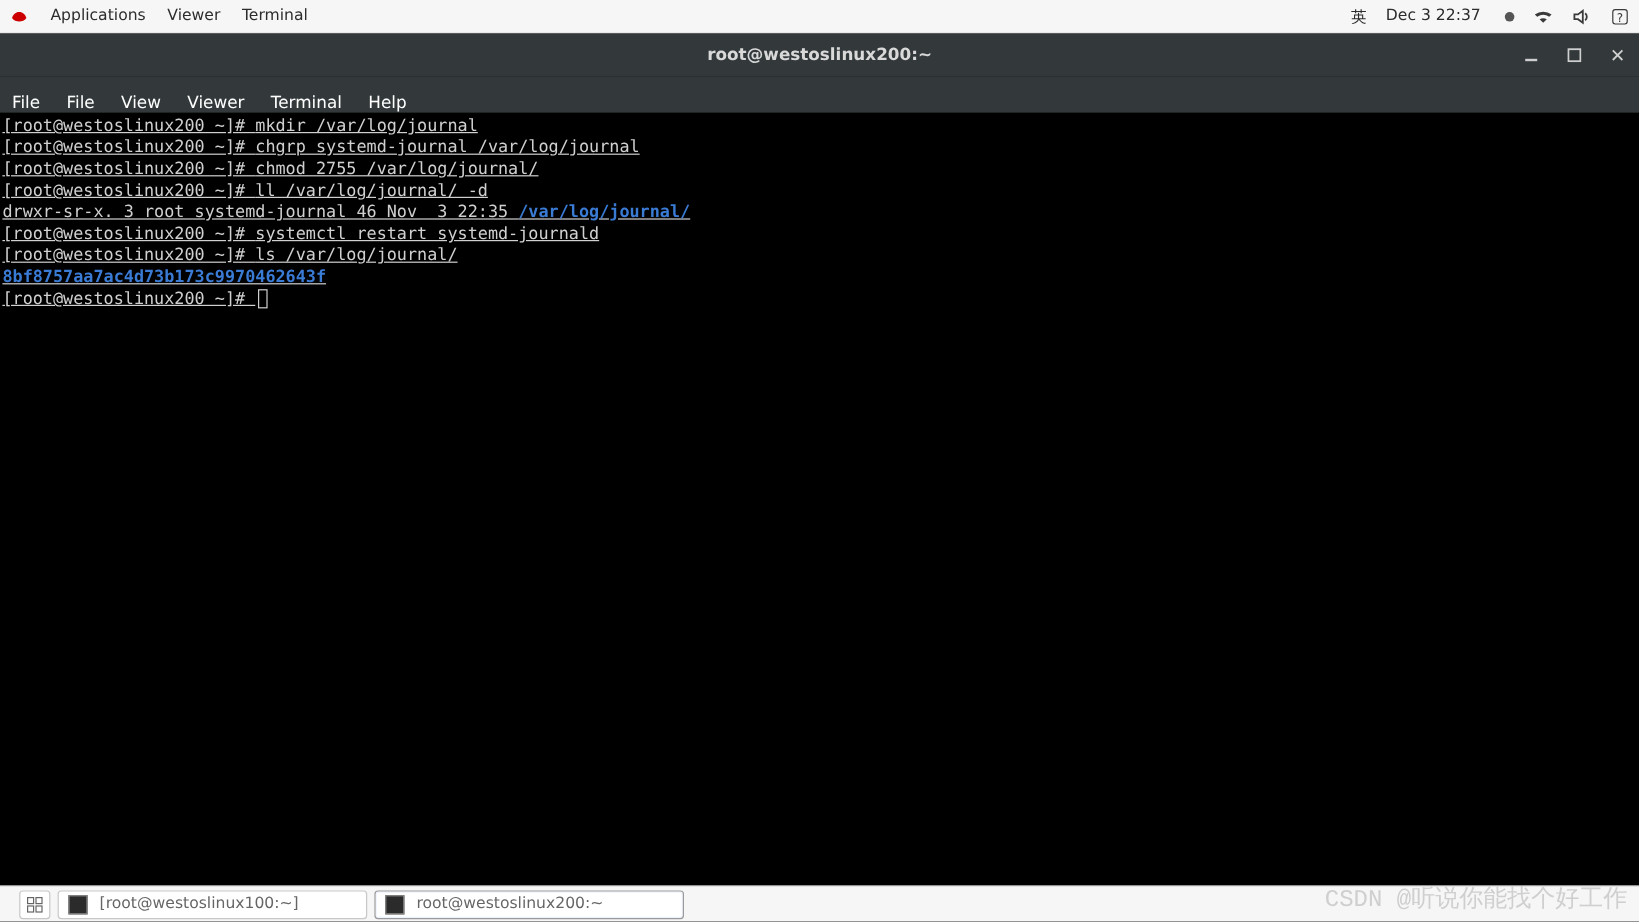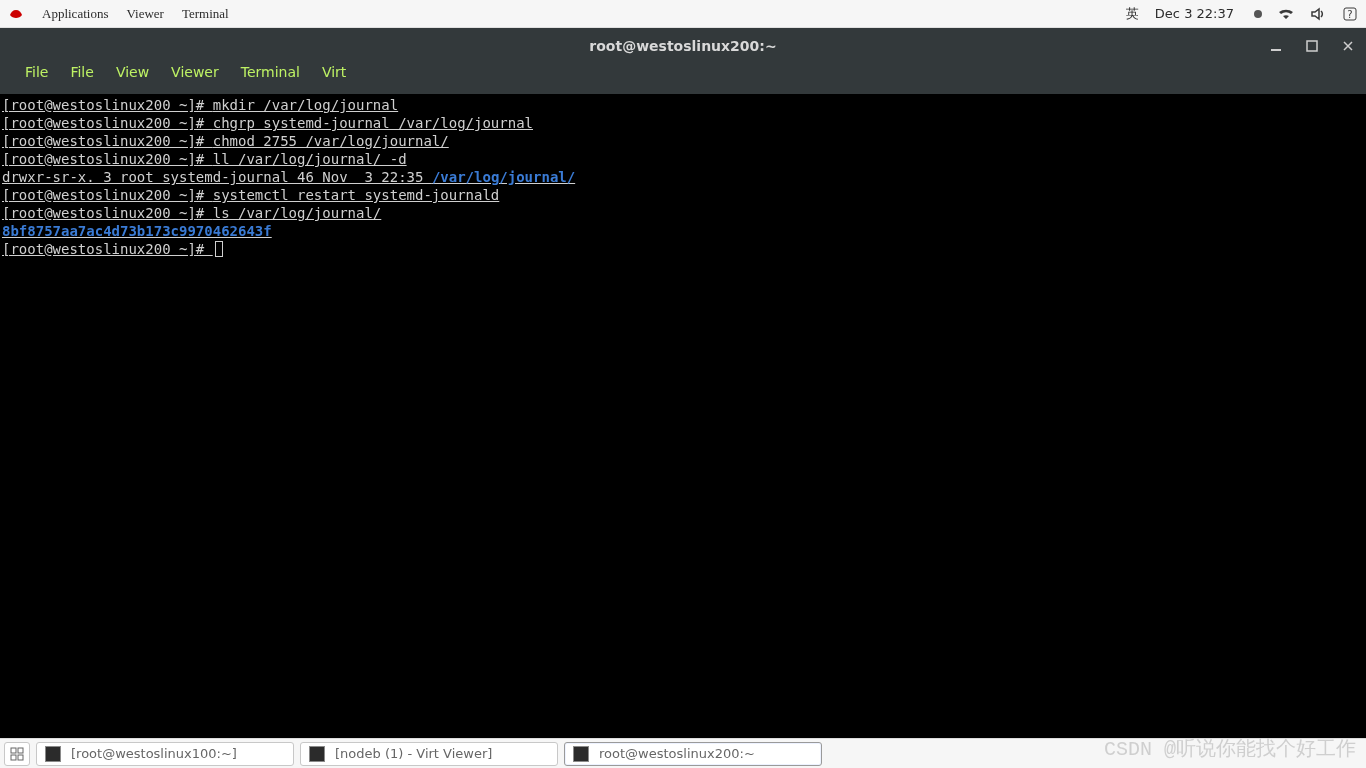--- a/index.html
+++ b/index.html
@@ -6,58 +6,58 @@
   html, body { width: 1366px; height: 768px; font-family: "DejaVu Sans", "Liberation Sans", sans-serif; background: #000; overflow: hidden; }
   
   .top-panel {
     height: 28px; background: #f6f6f6; color: #2c2c2c;
     display: flex; align-items: center; font-size: 13px;
     padding: 0 8px; justify-content: space-between;
     border-bottom: 1px solid #e0e0e0;
   }
   .top-left { display: flex; align-items: center; gap: 18px; }
   .hat-icon { width: 16px; height: 16px; display: inline-block; }
-  .top-left .menu-item { cursor: default; font-family: Liberation Serif, serif; }
+  .top-left .menu-item { cursor: default; }
   .top-right { display: flex; align-items: center; gap: 16px; }
   .status-dot { width:8px; height:8px; background:#555; border-radius:50%; display:inline-block; margin-left:4px;}
   .tray-icon { width:16px; height:16px; display:inline-flex; align-items:center; justify-content:center; }
   
   .terminal-window {
     position: absolute; left: 0; top: 28px; width: 1366px; height: 710px;
     display: flex; flex-direction: column; background: #000;
   }
   .titlebar {
     height: 36px; background: #33393b; color: #d9d9d9;
     display: flex; align-items: center; justify-content: center;
     position: relative; font-size: 14px; font-weight: 600;
   }
   .win-controls { position: absolute; right: 10px; display: flex; gap: 20px; align-items: center; }
   .win-btn { width: 16px; height: 16px; display:flex; align-items:center; justify-content:center; cursor:default; }
   .menubar {
-    height: 30px; background: #33393b; color: #bef264;
-    display: flex; align-items: flex-start; gap: 22px; padding: 0 25px;
+    height: 30px; background: #33393b; color: #ffffff;
+    display: flex; align-items: flex-end; gap: 22px; padding: 0 10px;
     font-size: 14px;
   }
   .menubar .mitem { cursor: default; }
   .terminal-body {
     flex: 1; background: #000; color: #d0d0d0;
     font-family: "DejaVu Sans Mono", "Liberation Mono", monospace;
     font-size: 14px; line-height: 18px; padding: 2px 2px;
     white-space: pre; overflow: hidden; text-decoration: underline;
   }
   .dir { color: #3a7bd5; font-weight: bold; }
   .cursor {
     display: inline-block; width: 8px; height: 16px;
     border: 1px solid #d0d0d0; vertical-align: text-bottom; margin-left:2px;
   }
   
   .taskbar {
     position: absolute; left: 0; bottom: 0; width: 1366px; height: 30px;
     background: #f6f6f6; display: flex; align-items: center;
-    padding: 0 4px; gap: 6px; font-size: 13px; color: #555;
+    padding: 0 16px; gap: 6px; font-size: 13px; color: #555;
     border-top: 1px solid #dcdcdc;
   }
   .ws-btn {
     width: 26px; height: 24px; background:#fff; border:1px solid #c8c8c8;
     display:flex; align-items:center; justify-content:center; border-radius:3px;
   }
   .task {
     height: 24px; width: 258px; background:#fff; border:1px solid #c8c8c8;
     display:flex; align-items:center; gap:10px; padding:0 8px; border-radius:3px;
     color:#666;
@@ -126,21 +126,21 @@
           </svg>
       </span>
     </div>
   </div>
   <div class="menubar">
     <span class="mitem">File</span>
     <span class="mitem">File</span>
     <span class="mitem">View</span>
     <span class="mitem">Viewer</span>
     <span class="mitem">Terminal</span>
-    <span class="mitem">Virt</span>
+    <span class="mitem">Help</span>
   </div>
   <div class="terminal-body"><span><span>[root@westoslinux200 ~]# </span><span>mkdir /var/log/journal</span></span>
 <span><span>[root@westoslinux200 ~]# </span><span>chgrp systemd-journal /var/log/journal</span></span>
 <span><span>[root@westoslinux200 ~]# </span><span>chmod 2755 /var/log/journal/</span></span>
 <span><span>[root@westoslinux200 ~]# </span><span>ll /var/log/journal/ -d</span></span>
 <span><span>drwxr-sr-x. 3 root systemd-journal 46 Nov  3 22:35 </span><span class="dir">/var/log/journal/</span></span>
 <span><span>[root@westoslinux200 ~]# </span><span>systemctl restart systemd-journald</span></span>
 <span><span>[root@westoslinux200 ~]# </span><span>ls /var/log/journal/</span></span>
 <span class="dir">8bf8757aa7ac4d73b173c9970462643f</span>
 <span><span>[root@westoslinux200 ~]# </span><span class="cursor"></span></span></div>
@@ -152,23 +152,19 @@
         <rect x="1" y="1" width="5" height="5" fill="none" stroke="#666"></rect>
         <rect x="8" y="1" width="5" height="5" fill="none" stroke="#666"></rect>
         <rect x="1" y="8" width="5" height="5" fill="none" stroke="#666"></rect>
         <rect x="8" y="8" width="5" height="5" fill="none" stroke="#666"></rect>
       </svg>
   </div>
   <div class="task">
     <span class="ticon"></span>
     <span>[root@westoslinux100:~]</span>
   </div>
-  <div class="task">
-    <span class="ticon"></span>
-    <span>[nodeb (1) - Virt Viewer]</span>
-  </div>
   <div class="task active">
     <span class="ticon"></span>
     <span>root@westoslinux200:~</span>
   </div>
 </div>
 
 <div class="watermark">CSDN @听说你能找个好工作</div>
 
 </body></html>

